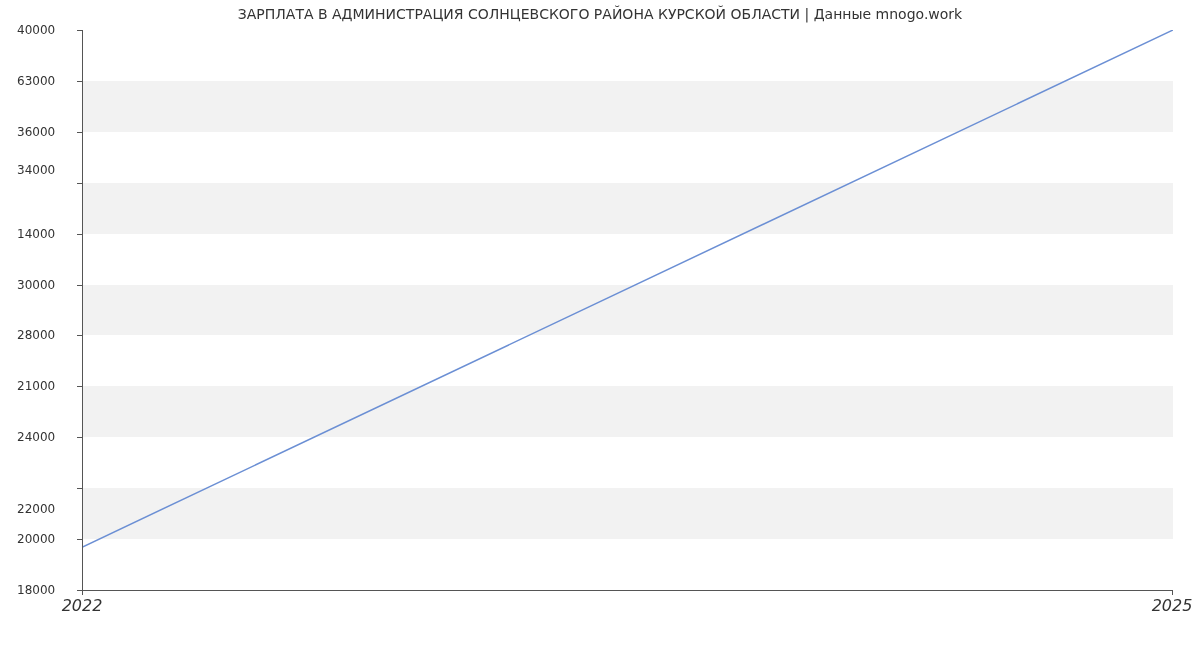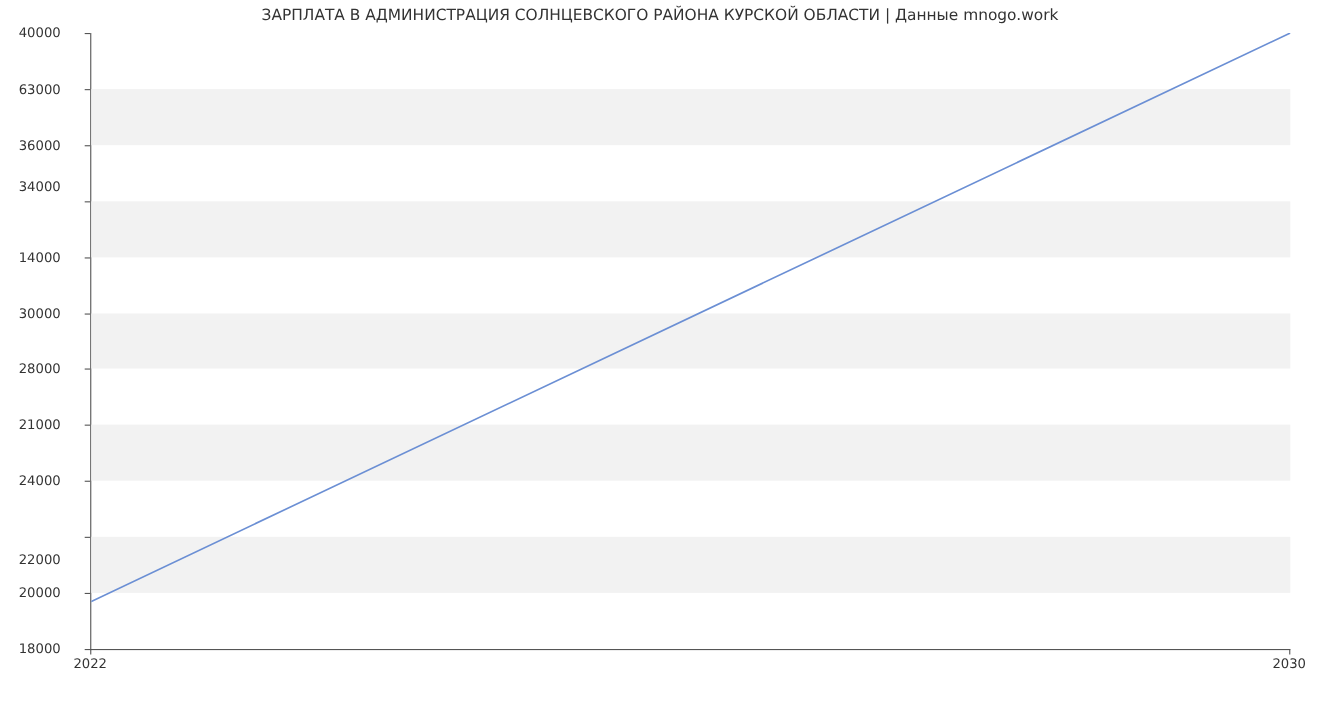--- a/index.html
+++ b/index.html
@@ -48,23 +48,24 @@
     right: 1114px; 
     width: 60px;
     text-align: left;
     font-size: 12px;
     color: #333;
     transform: translateY(-50%);
   }
   .xtick {
     position: absolute;
     top: 596px;
-    font-size: 12px;
+    font-size: 16px;
     color: #333;
     transform: translateX(-50%);
+    font-style: italic;
   }
   .line {
     position: absolute;
     left: 0;
     top: 0;
     width: 1090px;
     height: 560px;
     pointer-events: none;
   }
   .tickmark {
@@ -108,15 +109,15 @@
     <div class="ytick" style="top: 170px;">34000</div>
     <div class="tickmark" style="left: 77px; top: 182.727px; width: 5px; height: 1px;"></div>
     <div class="ytick" style="top: 131.818px;">36000</div>
     <div class="tickmark" style="left: 77px; top: 131.818px; width: 5px; height: 1px;"></div>
     <div class="ytick" style="top: 80.9091px;">63000</div>
     <div class="tickmark" style="left: 77px; top: 80.9091px; width: 5px; height: 1px;"></div>
     <div class="ytick" style="top: 30px;">40000</div>
     <div class="tickmark" style="left: 77px; top: 30px; width: 5px; height: 1px;"></div>
     <div class="xtick" style="left: 82px;">2022</div>
     <div class="tickmark" style="left: 82px; top: 590px; width: 1px; height: 5px;"></div>
-    <div class="xtick" style="left: 1172px;">2030</div>
+    <div class="xtick" style="left: 1172px;">2025</div>
     <div class="tickmark" style="left: 1172px; top: 590px; width: 1px; height: 5px;"></div>
   </div>
 
 </body></html>

